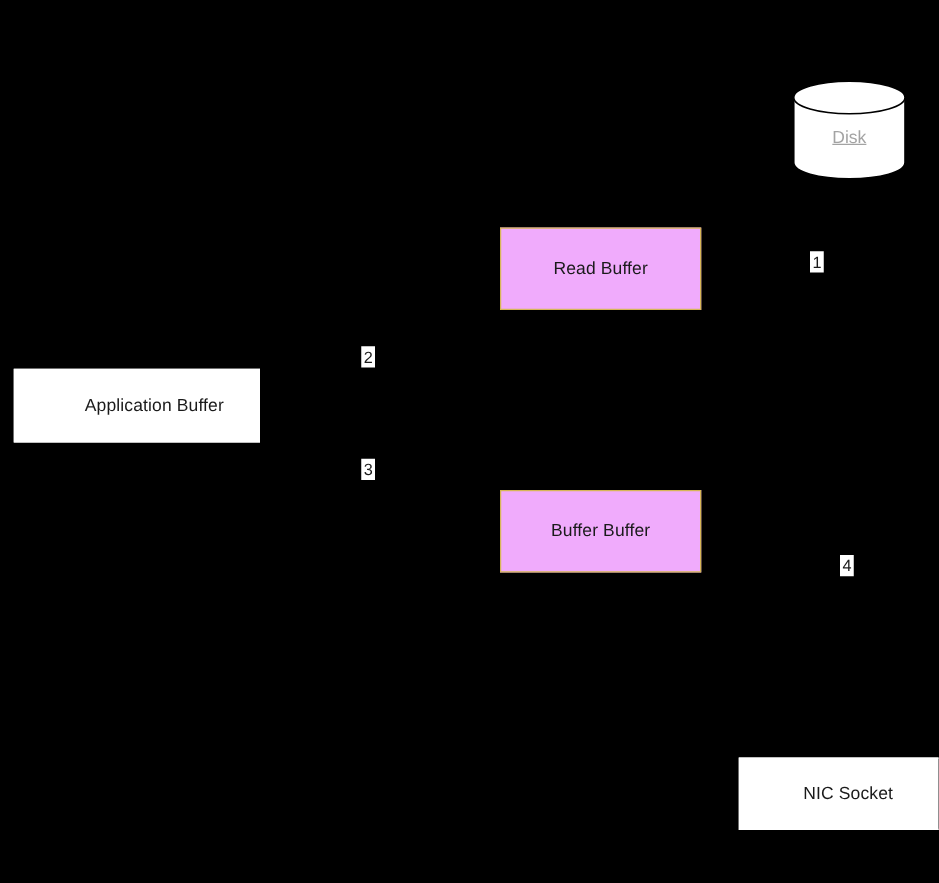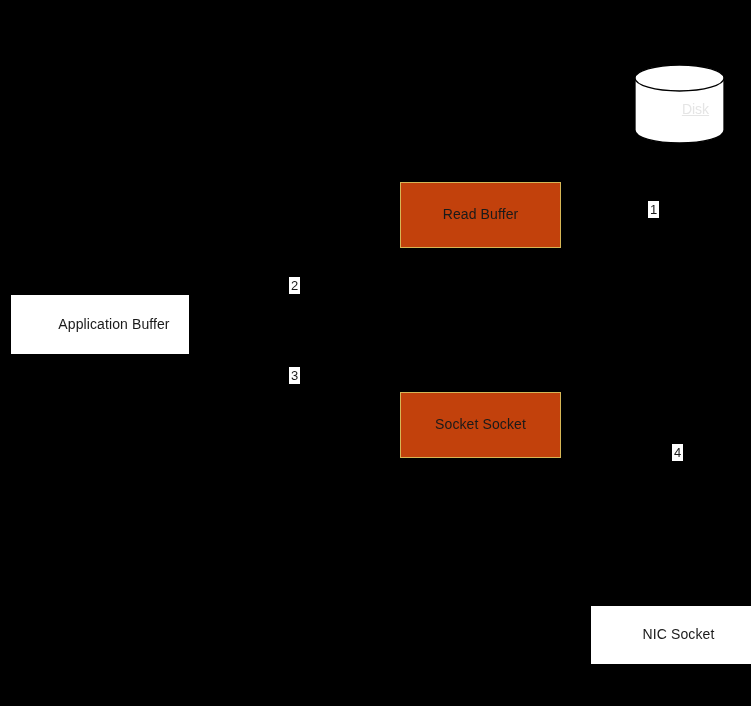--- a/index.html
+++ b/index.html
@@ -25,55 +25,55 @@
     align-items: center;
     justify-content: center;
     text-align: center;
     font-size: 14px;
     line-height: 1.25;
     color: #1a1a1a;
     letter-spacing: 0.1px;
     white-space: nowrap;
   }
   .node-buffer {
-    background: #c2410c;
+    background: #f0abfc;
     border: 1px solid #d6b656;
   }
   .node-plain {
     background: #ffffff;
     border: 1px solid #ffffff;
   }
 
   
   #read-buffer    { left: 400px; top: 182px;  width: 161px; height: 66px; }
   #socket-buffer  { left: 400px; top: 392px;  width: 161px; height: 66px; }
-  #application-buffer { left: 11px;  top: 295px; width: 178px; height: 59px; padding-left: 28px; }
+  #application-buffer { left: 11px;  top: 295px; width: 197px; height: 59px; padding-left: 28px; }
   #nic-buffer     { left: 591px; top: 606px;  width: 175px; height: 58px; }
 
   
   #disk {
     position: absolute;
     left: 634px;
     top: 64px;
     width: 91px;
     height: 80px;
   }
   #disk svg { display: block; width: 91px; height: 80px; }
   #disk .disk-label {
     position: absolute;
-    left: 16px;
+    left: 0;
     top: 0;
     width: 91px;
     height: 80px;
     display: flex;
     align-items: center;
     justify-content: center;
     font-family: "Liberation Sans", "DejaVu Sans", sans-serif;
     font-size: 14px;
-    color: #e5e5e5;
+    color: #a3a3a3;
     padding-top: 10px;
     box-sizing: border-box;
     pointer-events: none;
     text-decoration: underline;
   }
 
   
   .edge-label {
     position: absolute;
     background: #ffffff;
@@ -137,21 +137,21 @@
 
   <div class="node node-buffer" id="read-buffer">
     <span>Read Buffer</span>
   </div>
 
   <div class="node node-plain" id="application-buffer">
     <span>Application Buffer</span>
   </div>
 
   <div class="node node-buffer" id="socket-buffer">
-    <span>Socket Socket</span>
+    <span>Buffer Buffer</span>
   </div>
 
   <div class="node node-plain" id="nic-buffer">
     <span>NIC Socket</span>
   </div>
 
   <div class="edge-label" id="label-1">1</div>
   <div class="edge-label" id="label-2">2</div>
   <div class="edge-label" id="label-3">3</div>
   <div class="edge-label" id="label-4">4</div>

